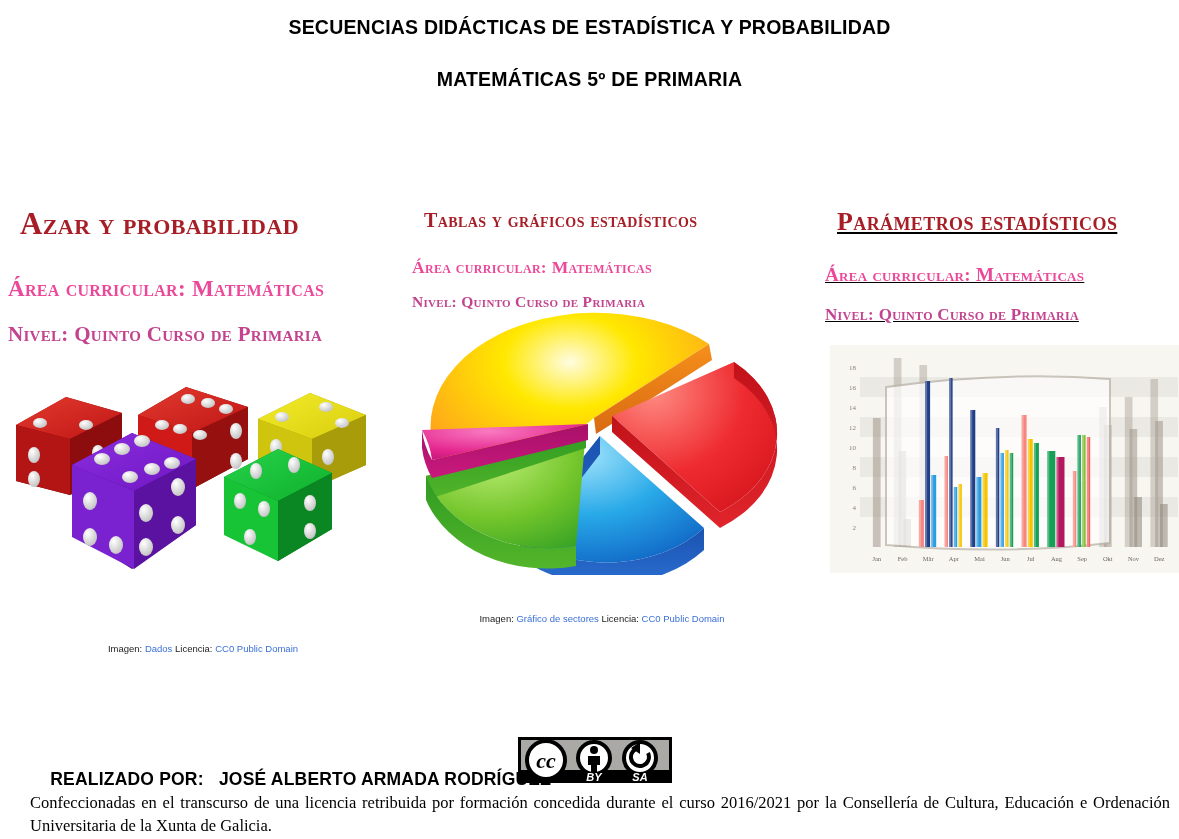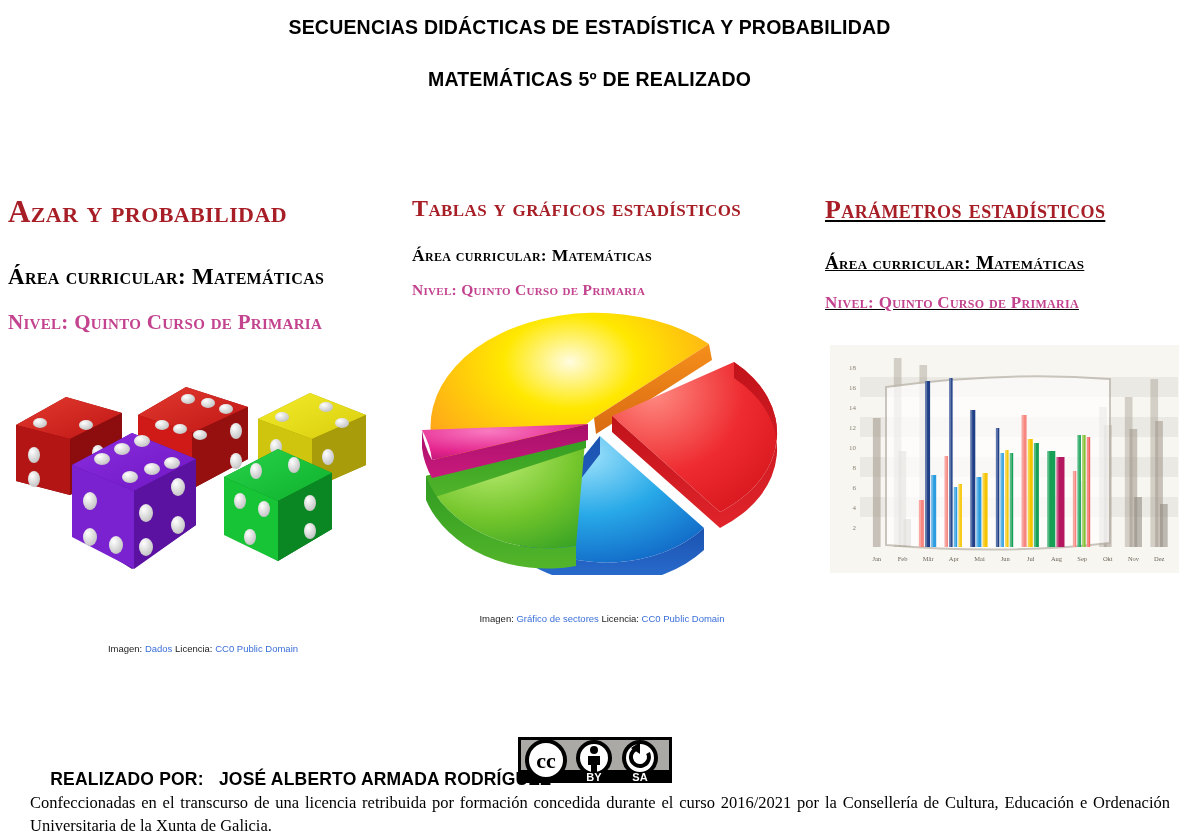--- a/index.html
+++ b/index.html
@@ -24,41 +24,41 @@
   .col{position:absolute;top:195px;}
   #col1{left:8px;width:390px;}
   #col2{left:412px;width:380px;}
   #col3{left:825px;width:372px;text-decoration:underline;}
 
   .h-main{
     font-family:"Liberation Serif", serif;
     color:#A71E26;font-weight:700;
     font-variant:small-caps;
     letter-spacing:.4px;
-    margin:0;
+    margin:12px;
   }
   .h-sub{
     font-family:"Liberation Serif", serif;
-    color:#000000;font-weight:700;
+    color:#ec4899;font-weight:700;
     font-variant:small-caps;
     letter-spacing:.3px;margin:0;
   }
   .h-lvl{
     font-family:"Liberation Serif", serif;
     color:#C3438F;font-weight:700;
     font-variant:small-caps;
     letter-spacing:.3px;margin:0;
   }
 
   
   #col1 .h-main{font-size:31px;line-height:34px;}
   #col1 .h-sub{font-size:23px;line-height:26px;margin-top:35px;}
   #col1 .h-lvl{font-size:21px;line-height:24px;margin-top:20px;}
   
-  #col2 .h-main{font-size:24px;line-height:27px;}
+  #col2 .h-main{font-size:20px;line-height:27px;}
   #col2 .h-sub{font-size:17.5px;line-height:20px;margin-top:23px;}
   #col2 .h-lvl{font-size:15.5px;line-height:18px;margin-top:16px;}
   
   #col3 .h-main{font-size:26px;line-height:29px;}
   #col3 .h-sub{font-size:19px;line-height:22px;margin-top:28px;}
   #col3 .h-lvl{font-size:17px;line-height:20px;margin-top:19px;}
 
   
   .caption{
     position:absolute;width:100%;text-align:center;
@@ -77,37 +77,37 @@
   #bar-art{position:absolute;left:5px;top:150px;width:350px;height:228px;}
 
   
   #footer-line{
     position:absolute;left:30px;top:748px;
     font-family:"Liberation Sans", sans-serif;
     font-size:17.5px;font-weight:700;letter-spacing:.2px;color:#000;
     white-space:pre;
   }
   #cc-badge{
-    position:absolute;left:518px;top:737px;width:154px;height:46px;
+    position:absolute;left:518px;top:737px;width:154px;height:46px;font-style:italic;
   }
   #footer-note{
     position:absolute;left:30px;top:791px;width:1140px;
     font-family:"Liberation Serif", serif;
     font-size:16.5px;line-height:23px;color:#000;
     text-align:justify;
   }
   #footer-note p{margin:0;}
 </style>
 </head>
 <body>
 
 <div class="page">
 
   <div class="doc-title" id="title1">SECUENCIAS DIDÁCTICAS DE ESTADÍSTICA Y PROBABILIDAD</div>
-  <div class="doc-title" id="title2">MATEMÁTICAS 5º DE REALIZADO</div>
+  <div class="doc-title" id="title2">MATEMÁTICAS 5º DE PRIMARIA</div>
 
   <div class="col" id="col1">
     <div class="h-main">Azar y probabilidad</div>
     <div class="h-sub">Área curricular: Matemáticas</div>
     <div class="h-lvl">Nivel: Quinto Curso de Primaria</div>
 
     <div id="dice-art">
       <svg viewBox="0 0 360 195" width="360" height="195" aria-hidden="true">
         <defs>
           <linearGradient id="dRedT" x1="0" y1="0" x2="1" y2="1">

